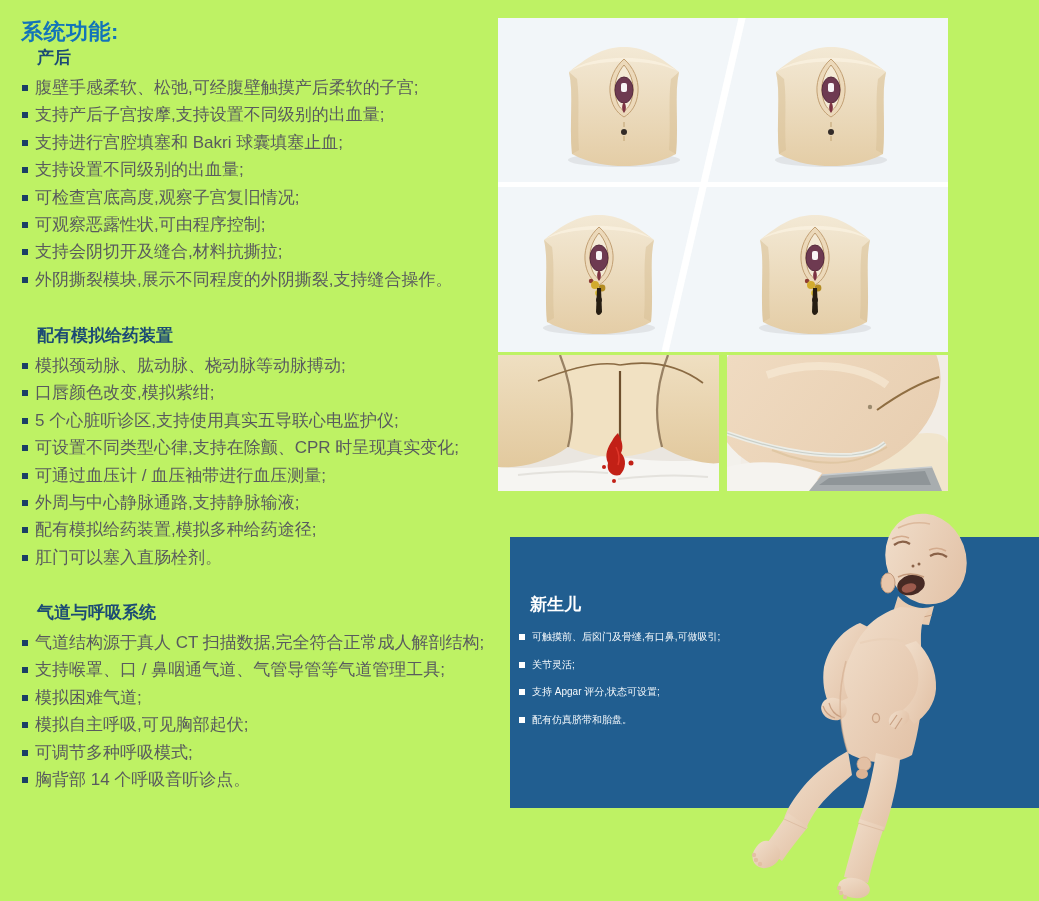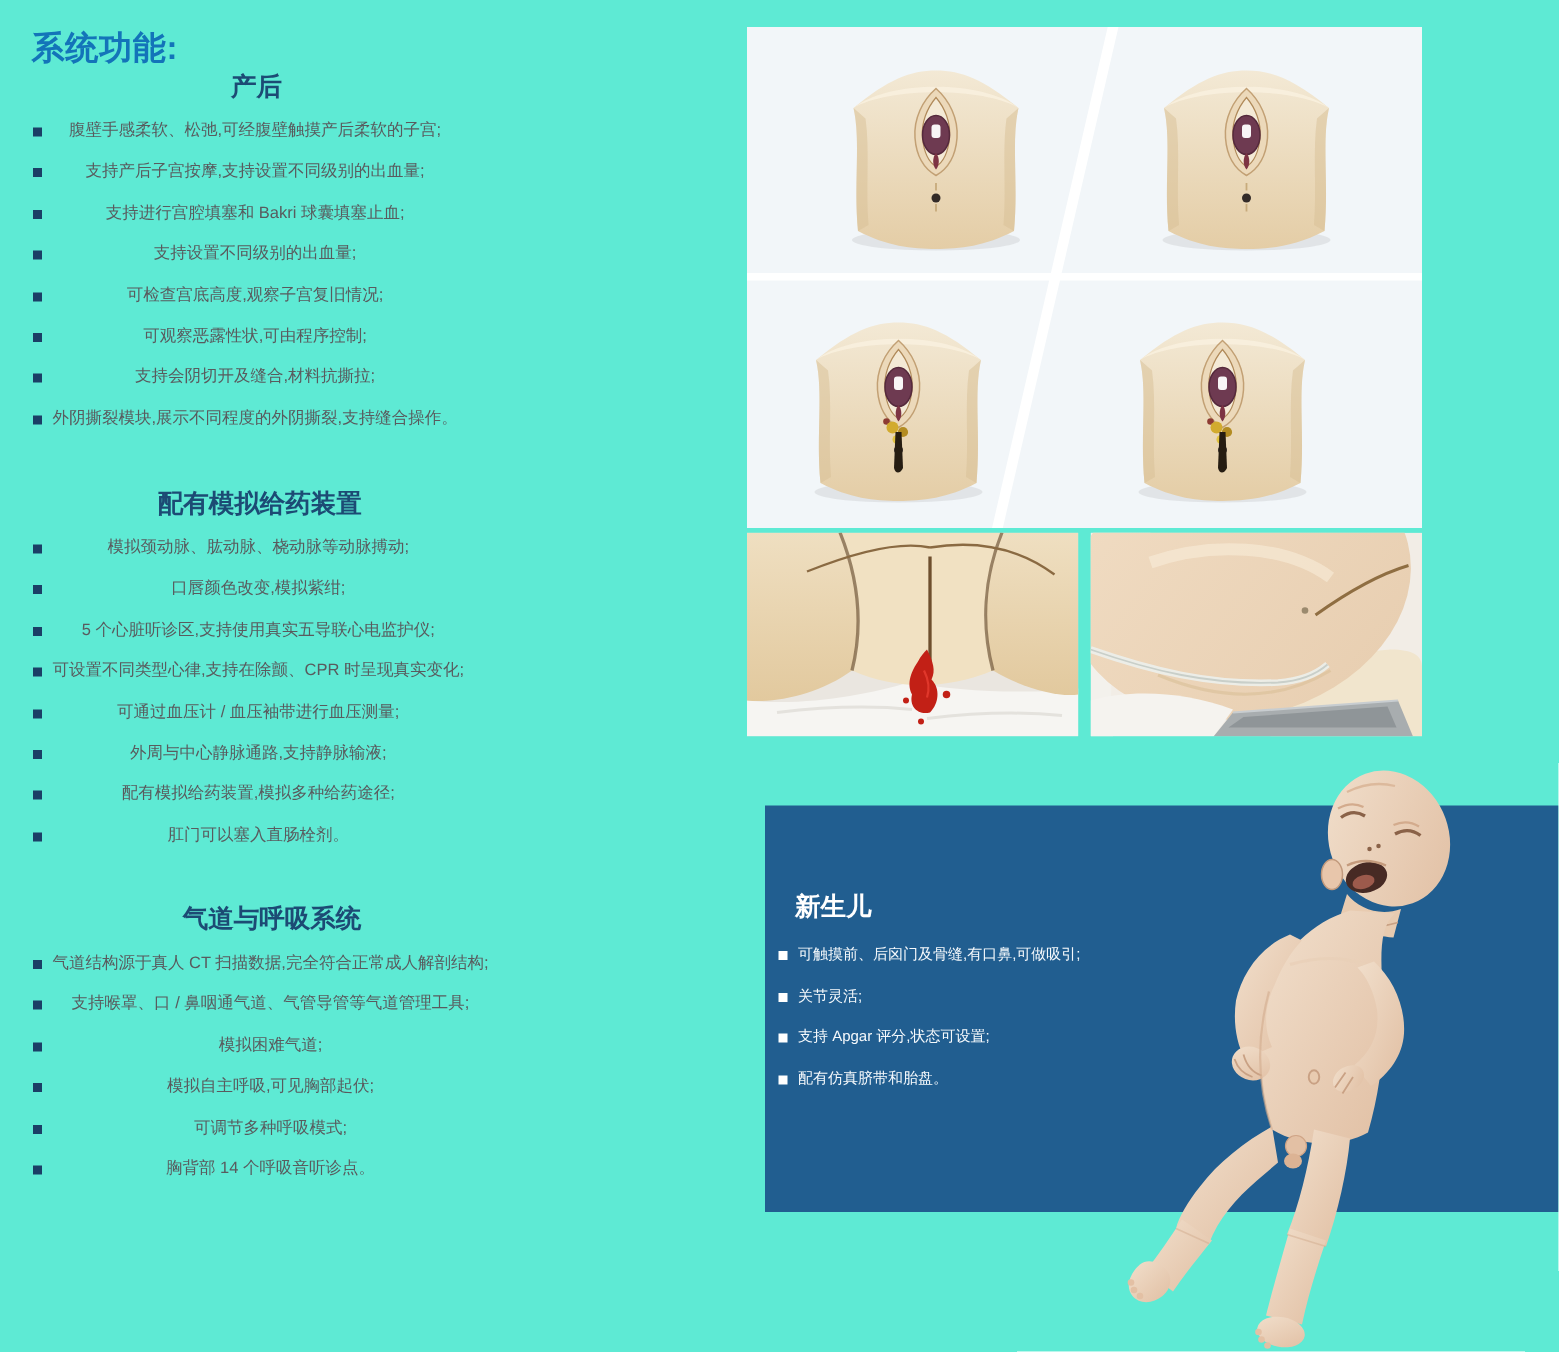--- a/index.html
+++ b/index.html
@@ -1,28 +1,28 @@
 <!DOCTYPE html>
 <html><head>
 <meta charset="utf-8">
 <style>
   html,body{margin:0;padding:0;background:#ffffff;}
-  .page{position:relative;width:1039px;height:901px;background:#5eead4;overflow:hidden;
+  .page{position:relative;width:1039px;height:901px;background:#bef264;overflow:hidden;
         font-family:"Liberation Sans","DejaVu Sans",sans-serif;text-decoration:underline;}
 
   
   .page-title{position:absolute;left:21px;top:17px;font-size:22px;font-weight:700;
               color:#1374b9;letter-spacing:.5px;white-space:nowrap;}
-  .sec{position:absolute;left:22px;text-align:center;}
+  .sec{position:absolute;left:22px;}
   #sec1{top:48px}
   #sec2{top:326px}
   #sec3{top:603px}
   .sec h2{margin:0 0 6px 15px;font-size:17px;line-height:20px;font-weight:700;color:#1c4b74;white-space:nowrap;}
   ul.feat{list-style:none;margin:0;padding:0;}
-  .sec li{position:relative;padding-left:13px;font-size:11px;color:#595b5e;
+  .sec li{position:relative;padding-left:13px;font-size:17px;color:#595b5e;
           line-height:27.4px;white-space:nowrap;}
   .blt{position:absolute;left:0;top:11px;width:6px;height:6px;background:#1b3f66;}
 
   
   .grid{position:absolute;left:498px;top:18px;width:450px;height:334px;background:#f2f6f9;overflow:hidden;}
   .grid svg{position:absolute;}
   .hgap{position:absolute;left:0;top:164px;width:450px;height:5px;background:#ffffff;}
   .diag{position:absolute;left:202px;top:-20px;width:7px;height:374px;background:#ffffff;transform:rotate(13deg);}
 
   

